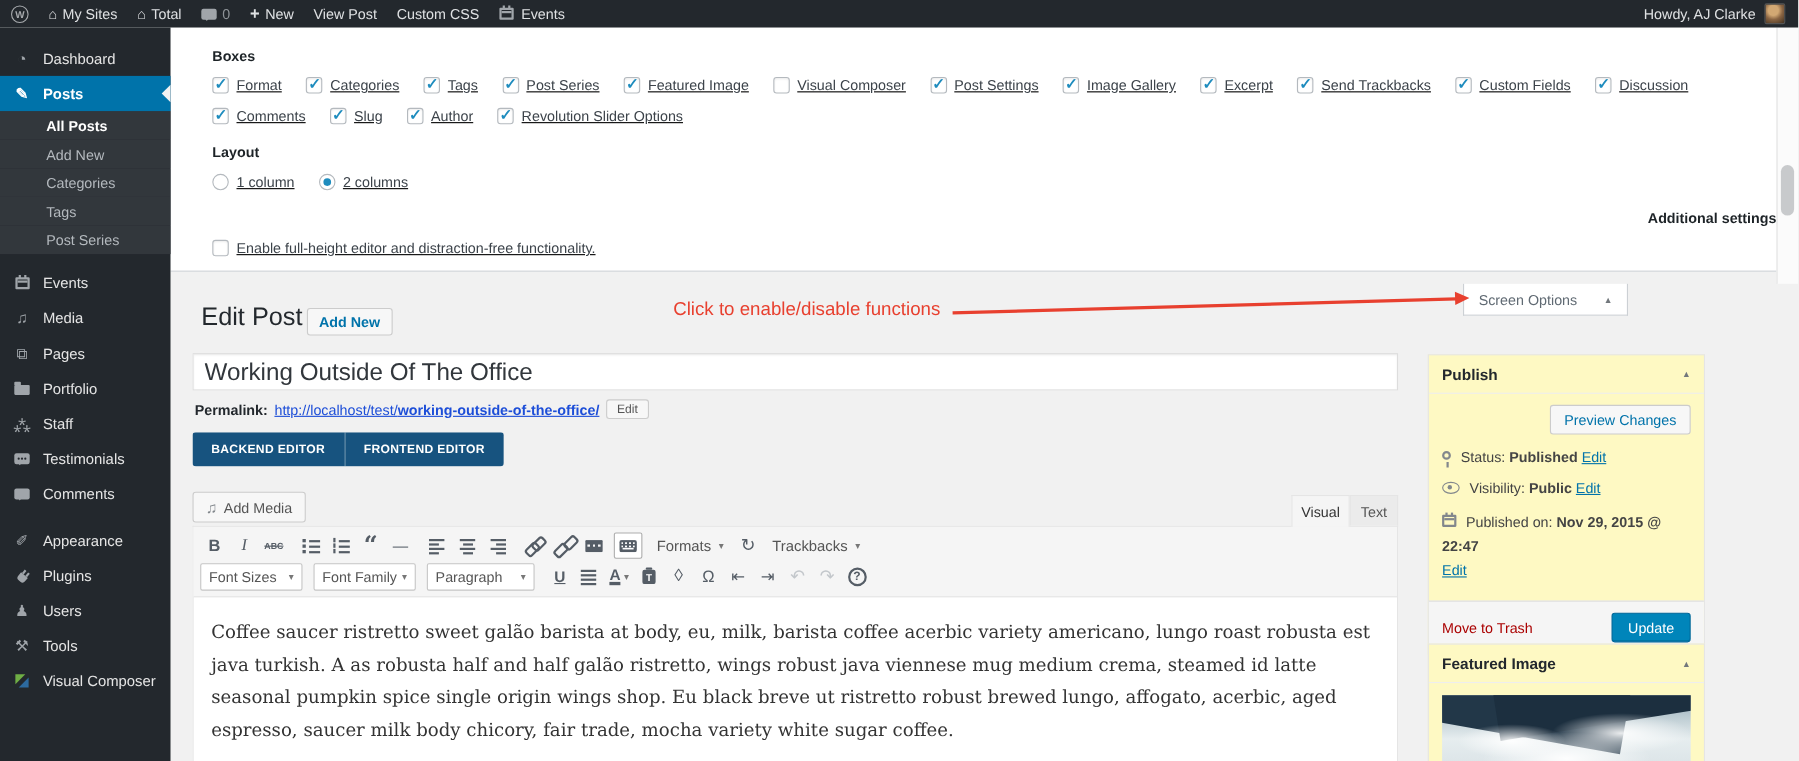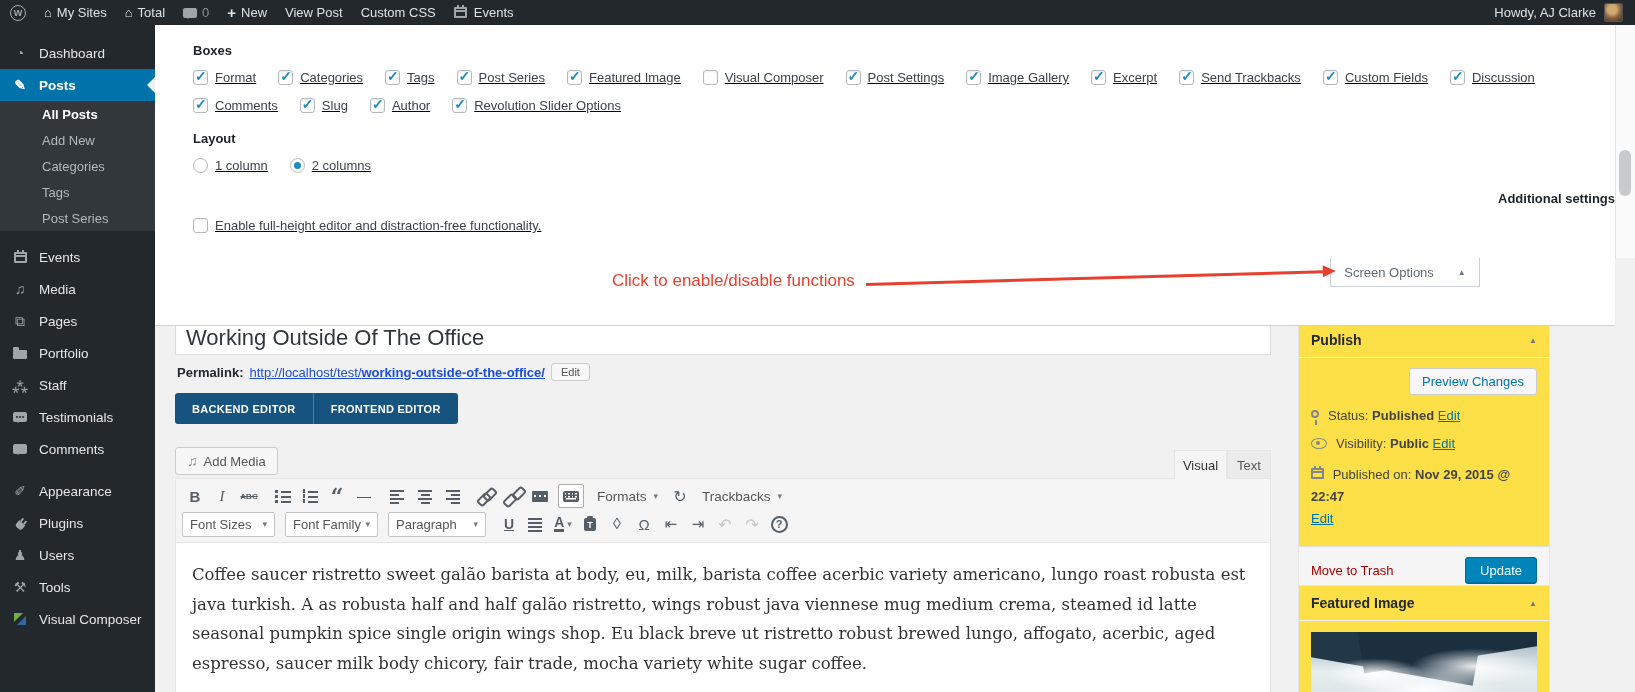--- a/index.html
+++ b/index.html
@@ -44,21 +44,21 @@
   .i-plug::before { content:""; position:absolute; top:-4px; left:1px; width:2px; height:4px; background:currentColor; box-shadow:4px 0 currentColor; }
   .i-vc { width:14px; height:14px; position:relative; display:inline-block; }
   .i-vc::before { content:""; position:absolute; left:1px; top:1px; border-top:9px solid #6fae45; border-right:9px solid transparent; }
   .i-vc::after { content:""; position:absolute; right:1px; bottom:1px; border-bottom:9px solid #2d6a9f; border-left:9px solid transparent; }
   .i-pin { width:8px; height:8px; border:2px solid #82878c; border-radius:50%; position:relative; display:inline-block; margin-top:-4px; }
   .i-pin::after { content:""; position:absolute; left:2px; top:8px; width:2px; height:5px; background:#82878c; }
   .i-eye { width:16px; height:11px; border:1.5px solid #82878c; border-radius:50%; position:relative; display:inline-block; }
   .i-eye::after { content:""; position:absolute; left:4px; top:2px; width:4px; height:4px; border-radius:50%; background:#82878c; }
 
   
-  #so-panel { position:absolute; left:155px; top:25px; width:1460px; height:301px; background:#fff; border-bottom:1px solid #ccd0d4; padding:18px 0 0 38px; z-index:10; }
+  #so-panel { position:absolute; left:155px; top:25px; width:1460px; height:222px; background:#fff; border-bottom:1px solid #ccd0d4; padding:18px 0 0 38px; z-index:10; }
   .so-heading { font-size:13px; font-weight:700; color:#1d2327; margin-bottom:12px; }
   .opt-row { display:flex; align-items:center; gap:22px; margin-bottom:13px; flex-wrap:nowrap;text-decoration:underline; }
   .opt { display:flex; align-items:center; gap:7px; font-size:13px; color:#3c434a; cursor:pointer; white-space:nowrap; }
   .cb { width:15px; height:15px; background:#fff; border:1px solid #b4b9be; border-radius:3px; position:relative; flex:0 0 auto; box-shadow:inset 0 1px 2px rgba(0,0,0,.08); }
   .cb.on::after { content:"✓"; position:absolute; left:1px; top:-3px; font-size:14px; font-weight:700; color:#1e8cbe; }
   .radio { width:15px; height:15px; background:#fff; border:1px solid #b4b9be; border-radius:50%; position:relative; flex:0 0 auto; }
   .radio.on::after { content:""; position:absolute; left:3px; top:3px; width:7px; height:7px; border-radius:50%; background:#1e8cbe; }
   #so-tab { position:absolute; left:1330px; top:258px; width:150px; height:29px; background:#fff; border:1px solid #ccd0d4; border-top:none;
     display:flex; align-items:center; justify-content:center; gap:24px; font-size:13px; color:#606a73; cursor:pointer; z-index:11; }
   .tiny-arrow { font-size:8px; color:#72777c; }
@@ -140,21 +140,21 @@
   .u-underline { text-decoration:underline; font-size:14px; font-weight:600; }
   .a-color { font-size:14px; font-weight:600; border-bottom:3px solid #555d66; line-height:13px; }
   .i-clip { width:12px; height:13px; background:#555d66; border-radius:2px; position:relative; display:inline-block; color:#fff; font-size:9px; font-weight:700; text-align:center; line-height:14px; }
   .i-clip::before { content:""; position:absolute; top:-2px; left:3px; width:6px; height:2px; background:#555d66; border-radius:1px; }
   .i-help { width:17px; height:17px; border-radius:50%; border:2px solid #555d66; color:#555d66; font-size:11px; font-weight:700; display:flex; align-items:center; justify-content:center; }
   .tool.disabled { color:#c3c7cb; }
 
   #editor-content { padding:17px 16px 0; font-family:"DejaVu Serif",serif; font-size:16.5px; line-height:1.8; color:#333; }
 
   
-  .panel { position:absolute; left:1298px; width:252px; background:#fde047; border:1px solid #e5e5e5; }
+  .panel { position:absolute; left:1298px; width:252px; background:#fef9c3; border:1px solid #e5e5e5; }
   #publish-panel { top:322px; }
   #featured-panel { top:585px; height:120px; }
   .panel-head { height:35px; display:flex; align-items:center; justify-content:space-between; padding:0 12px; border-bottom:1px solid #eee; cursor:pointer; }
   .panel-title { font-size:14px; font-weight:700; color:#23282d; }
   .pub-body { padding:10px 12px 6px; }
   .preview-row { text-align:right; margin-bottom:13px; }
   #preview-btn { padding:5px 12px; background:#f7f7f7; border:1px solid #ccc; border-radius:3px; font-size:13px; color:#0073aa; cursor:pointer; }
   .misc-row { margin:13px 0; font-size:13px; color:#444; display:flex; align-items:center; gap:9px; }
   .misc-block { margin:13px 0 10px; font-size:13px; color:#444; line-height:1.7; }
   .edit-link { color:#0073aa; text-decoration:underline; cursor:pointer; }

